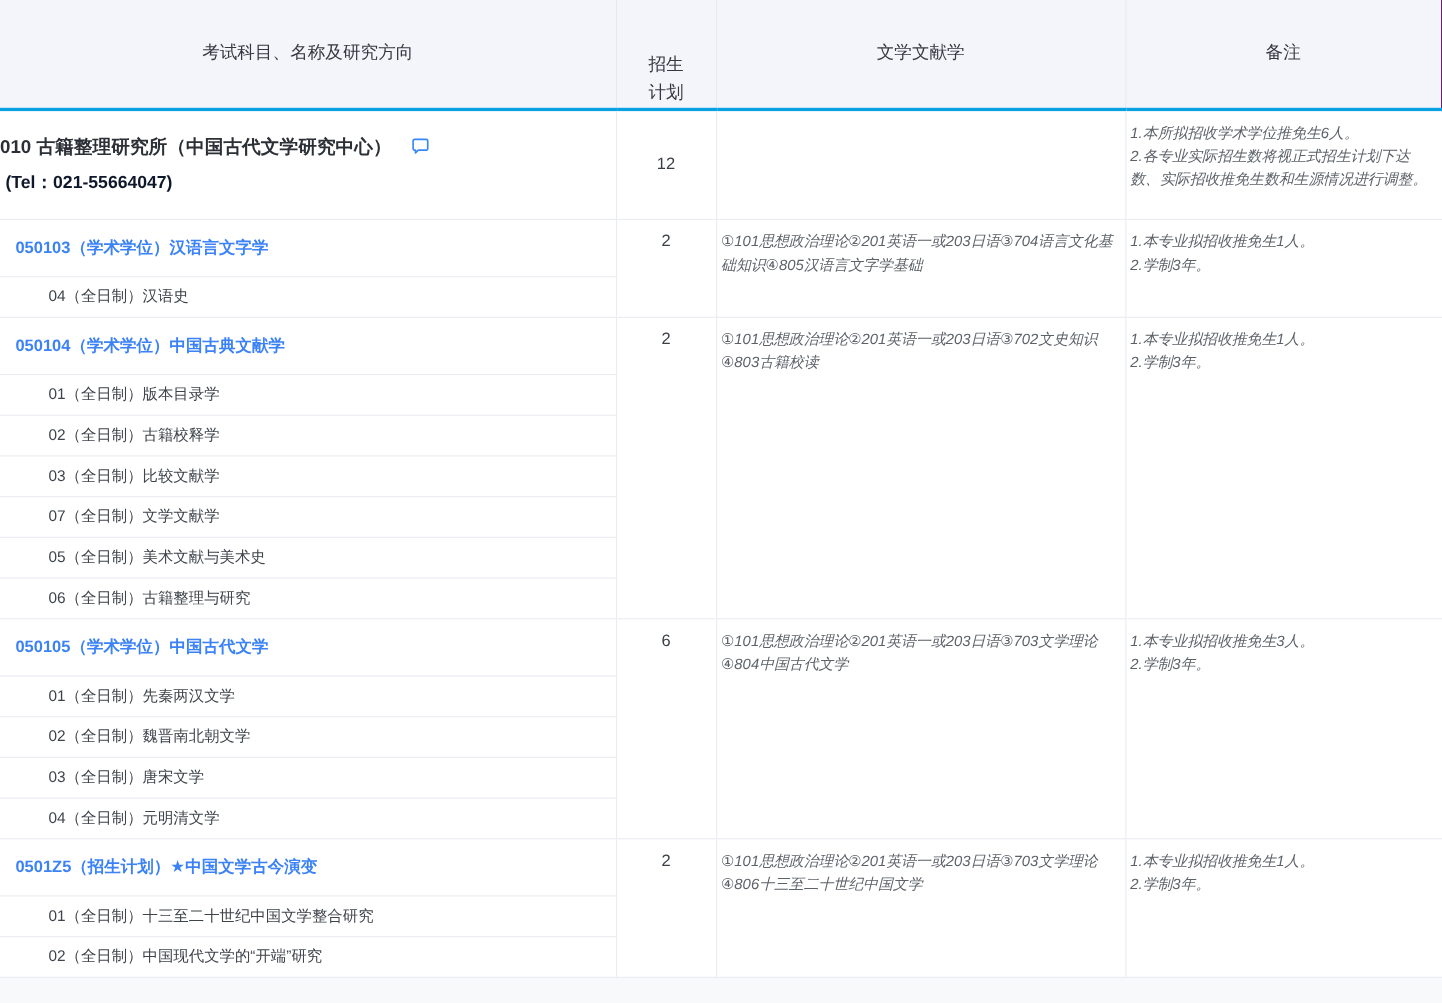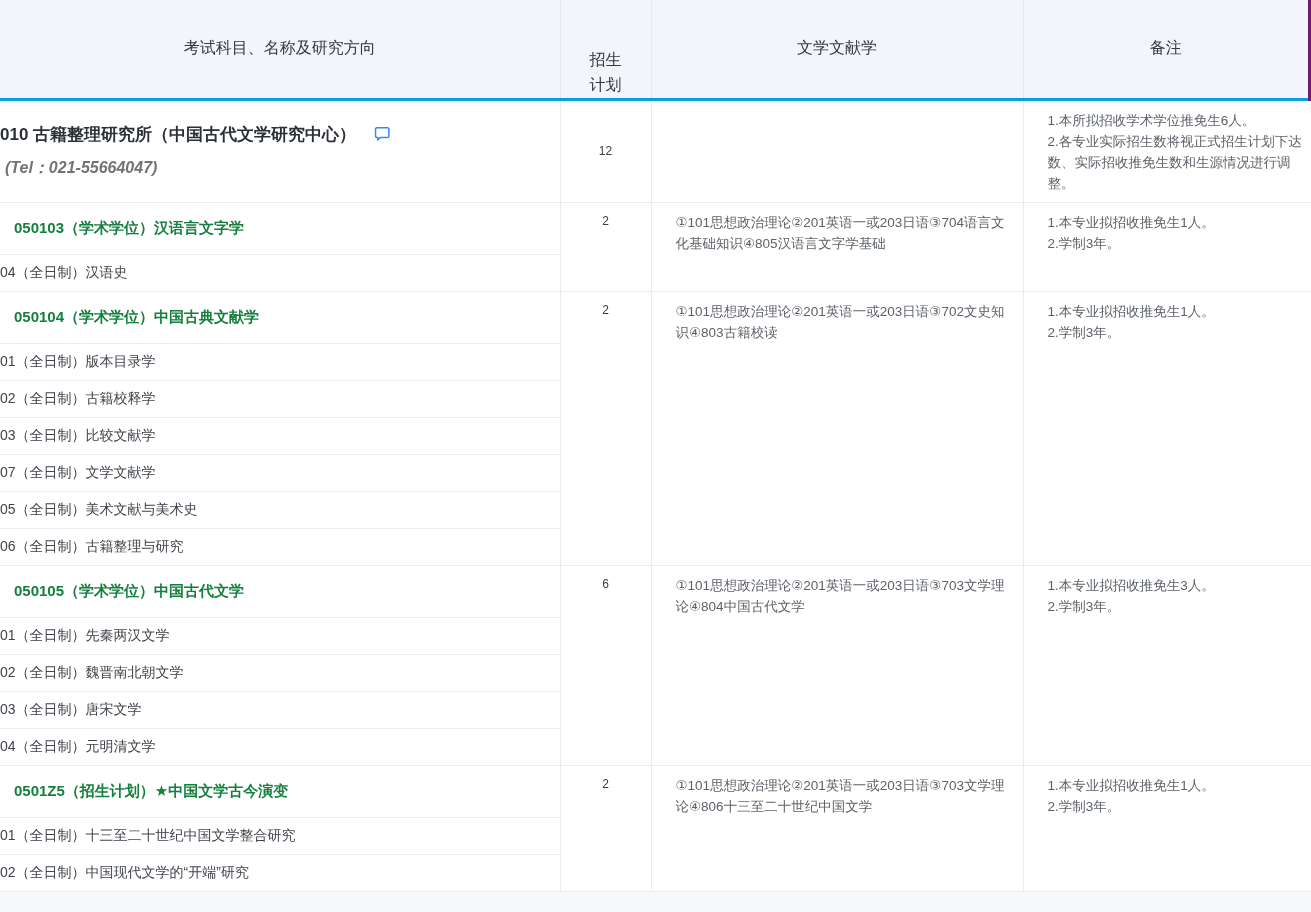--- a/index.html
+++ b/index.html
@@ -20,21 +20,21 @@
     height: 72px;
     background: #f3f5fb;
     border-bottom: 3px solid #0aa1e2;
     border-right: 1px solid #e4e8f1;
     font-weight: normal;
     font-size: 16px;
     color: #35393f;
     text-align: center;
     vertical-align: middle;
   }
-  thead th:last-child { border-right: 6px solid #701a75; }
+  thead th:last-child { border-right: 3px solid #701a75; }
   .narrow-head {
     display: inline-block;
     width: 2.1em;
     line-height: 1.55;
     text-align: center;
     margin-top: 48px;
   }
   
   tbody td {
     border-bottom: 1px solid #e9ecf1;
@@ -49,63 +49,64 @@
   .inst-title {
     font-size: 17px;
     font-weight: bold;
     color: #2b2f36;
     line-height: 34px;
     white-space: nowrap;
   }
   .inst-tel {
     font-size: 16px;
     font-weight: bold;
-    color: #737373;
+    color: #0f172a;
     line-height: 32px;
     padding-left: 5px;
-    font-style: italic;
   }
   .comment-icon-btn {
     display: inline-block;
     margin-left: 18px;
     vertical-align: -2px;
     cursor: pointer;
     line-height: 0;
   }
   
   .plan-cell {
     text-align: center;
-    font-size: 12px;
+    font-size: 15px;
     color: #3b4046;
   }
   .plan-top {
     vertical-align: top;
     padding-top: 11px;
   }
   
   .exam-cell, .notes-cell {
     vertical-align: top;
     font-size: 13.5px;
     color: #5d6269;
     line-height: 21px;
-    padding: 9px 8px 8px 24px;
+    padding: 9px 8px 8px 4px;
+    font-style: italic;
   }
   
   .major-row .name-cell {
     height: 52px;
     font-size: 15px;
     font-weight: bold;
-    color: #15803d;
+    color: #3b82f6;
     margin-top: 40px;
   }
   .sub-row .name-cell {
     height: 37px;
     font-size: 14px;
     font-weight: normal;
     color: #3f444b;
+    padding-left: 44px;
   }
   .major-row .name-cell { padding-left: 14px; }
 </style>
 </head>
 <body>
 
 <table class="catalog-table">
   <colgroup>
     <col style="width:560px">
     <col style="width:91px">

